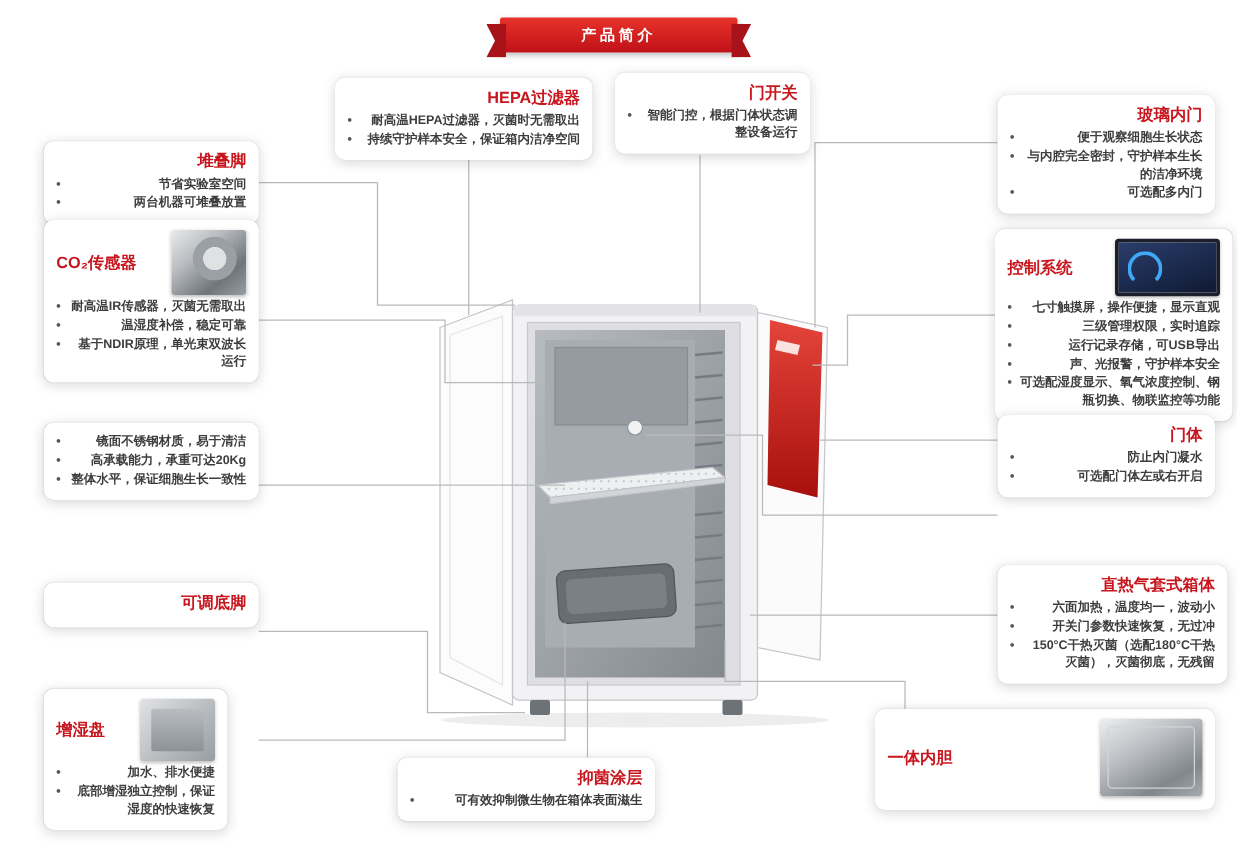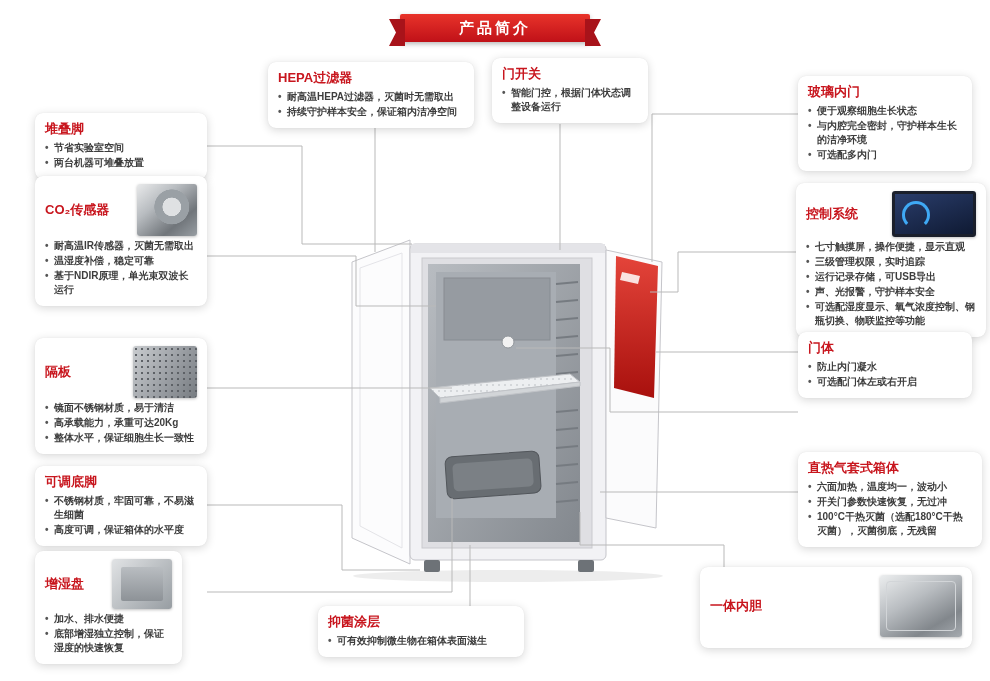--- a/index.html
+++ b/index.html
@@ -4,30 +4,30 @@
 <style>
   * { margin:0; padding:0; box-sizing:border-box; }
   html,body { background:#ffffff; }
   body { font-family:"Liberation Sans","DejaVu Sans",sans-serif; }
   .page { position:relative; width:990px; height:681px; background:#ffffff; overflow:hidden; }
 
   
   .banner { position:absolute; left:400px; top:14px; width:190px; height:28px; z-index:4;
             background:linear-gradient(180deg,#e8332a,#c01118); color:#fff;
             display:flex; align-items:center; justify-content:center;
-            font-size:15px; font-weight:bold; letter-spacing:3px;
+            font-size:12px; font-weight:bold; letter-spacing:3px;
             border-radius:2px; box-shadow:0 2px 5px rgba(0,0,0,.28); }
   .banner::before, .banner::after { content:""; position:absolute; top:5px; width:16px; height:27px;
             background:#a8131a; z-index:-1; }
   .banner::before { left:-11px; clip-path:polygon(0 0,100% 0,100% 100%,0 100%,7px 50%); }
   .banner::after  { right:-11px; clip-path:polygon(0 0,100% 0,calc(100% - 7px) 50%,100% 100%,0 100%); }
 
   
   .callout { position:absolute; background:#fff; border-radius:8px; padding:8px 10px;
-             box-shadow:0 2px 10px rgba(0,0,0,.16), 0 0 1px rgba(0,0,0,.10); z-index:3; }
+             box-shadow:0 2px 10px rgba(0,0,0,.16), 0 0 1px rgba(0,0,0,.10); z-index:3;text-align:right; }
   .c-title { color:#c8161e; font-weight:bold; font-size:13px; line-height:1.3; margin-bottom:3px; }
   .c-head  { display:flex; align-items:center; justify-content:space-between; gap:6px; margin-bottom:3px; }
   .c-head .c-title { margin-bottom:0; }
   ul.bullets { list-style:none;font-weight:bold; }
   ul.bullets li { position:relative; padding-left:9px; font-size:10px; line-height:1.4;
                   color:#3d3d3d; margin:1px 0; }
   ul.bullets li::before { content:"•"; position:absolute; left:0; top:0; color:#555; }
 
   
   .photo { border-radius:3px; flex:0 0 auto; box-shadow:0 1px 3px rgba(0,0,0,.25); position:relative; }
@@ -148,37 +148,29 @@
       <div class="photo ph-sensor"></div>
     </div>
     <ul class="bullets">
       <li>耐高温IR传感器，灭菌无需取出</li>
       <li>温湿度补偿，稳定可靠</li>
       <li>基于NDIR原理，单光束双波长运行</li>
     </ul>
   </div>
 
   <div class="callout" style="left:35px;top:338px;width:172px">
-    <div class="c-head">
-      <div class="c-title">隔板</div>
-      <div class="photo ph-shelf"></div>
-    </div>
     <ul class="bullets">
       <li>镜面不锈钢材质，易于清洁</li>
       <li>高承载能力，承重可达20Kg</li>
       <li>整体水平，保证细胞生长一致性</li>
     </ul>
   </div>
 
   <div class="callout" style="left:35px;top:466px;width:172px">
     <div class="c-title">可调底脚</div>
-    <ul class="bullets">
-      <li>不锈钢材质，牢固可靠，不易滋生细菌</li>
-      <li>高度可调，保证箱体的水平度</li>
-    </ul>
   </div>
 
   <div class="callout" style="left:35px;top:551px;width:147px">
     <div class="c-head">
       <div class="c-title">增湿盘</div>
       <div class="photo ph-tray"></div>
     </div>
     <ul class="bullets">
       <li>加水、排水便捷</li>
       <li>底部增湿独立控制，保证湿度的快速恢复</li>
@@ -230,21 +222,21 @@
       <li>可选配门体左或右开启</li>
     </ul>
   </div>
 
 
   <div class="callout" style="left:798px;top:452px;width:184px">
     <div class="c-title">直热气套式箱体</div>
     <ul class="bullets">
       <li>六面加热，温度均一，波动小</li>
       <li>开关门参数快速恢复，无过冲</li>
-      <li>100°C干热灭菌（选配180°C干热灭菌），灭菌彻底，无残留</li>
+      <li>150°C干热灭菌（选配180°C干热灭菌），灭菌彻底，无残留</li>
     </ul>
   </div>
 
   <div class="callout" style="left:700px;top:567px;width:272px">
     <div class="c-head">
       <div class="c-title">一体内胆</div>
       <div class="photo ph-liner"></div>
     </div>
   </div>
 

